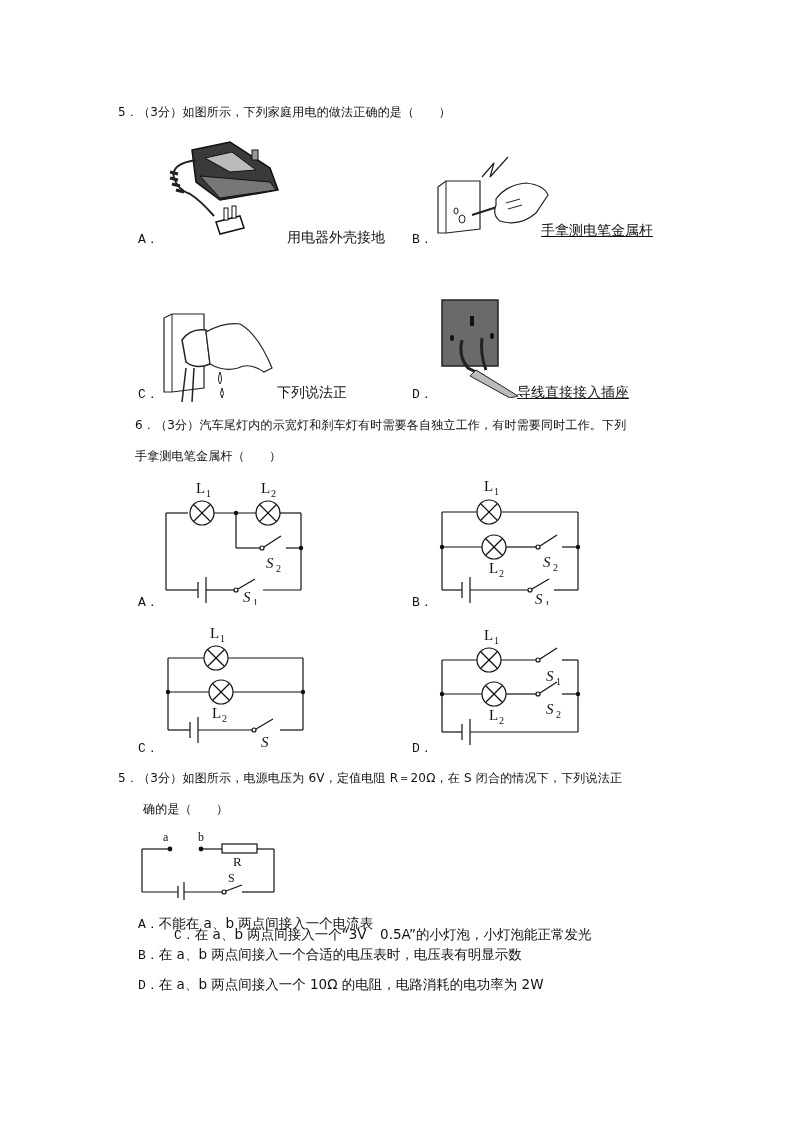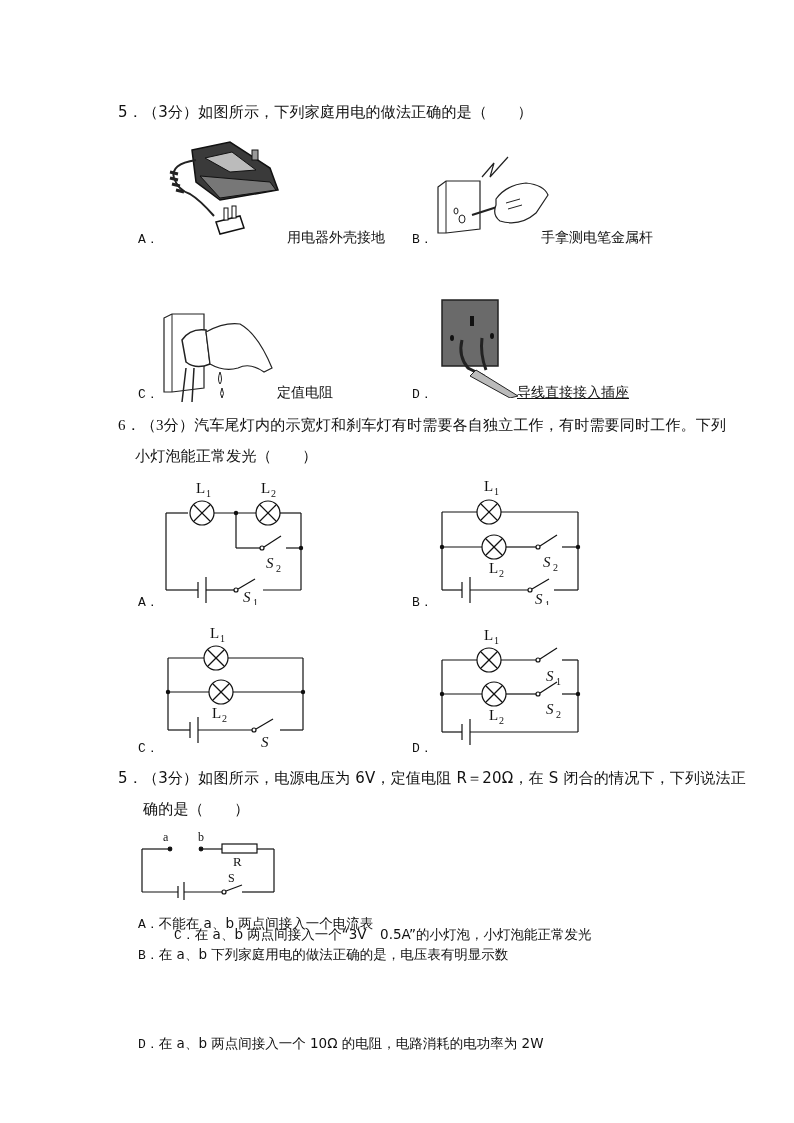--- a/index.html
+++ b/index.html
@@ -1,19 +1,19 @@
 <!DOCTYPE html>
 <html><head>
 <meta charset="utf-8">
 <style>
   html, body { margin:0; padding:0; background:#ffffff; }
   body { width:794px; height:1123px; position:relative; overflow:hidden;
          font-family:"DejaVu Sans","Liberation Sans",sans-serif; color:#111; }
   .abs { position:absolute; }
-  .q { font-size:15px; line-height:16px; white-space:nowrap; letter-spacing:0.2px; }
+  .q { font-size:12px; line-height:16px; white-space:nowrap; letter-spacing:0.2px; }
   .lbl { font-family:"Liberation Mono","DejaVu Sans Mono",monospace; font-size:13px; }
   .cap { font-size:14px; white-space:nowrap;text-align:right; }
   .opt { font-size:13.5px; white-space:nowrap;text-align:right; }
   svg text { font-family:"Liberation Serif","DejaVu Serif",serif; }
   .it { font-style:italic; }
 </style>
 </head>
 <body>
 
 <div class="abs q" style="left:118px;top:104px;">5．（3分）如图所示，下列家庭用电的做法正确的是（　　）</div>
@@ -40,52 +40,52 @@
     <line x1="10" y1="26" x2="10" y2="78" stroke="#222"></line>
     <ellipse cx="20" cy="56" rx="2" ry="3" fill="none" stroke="#222"></ellipse>
     <ellipse cx="26" cy="64" rx="3" ry="4" fill="none" stroke="#222"></ellipse>
     <path d="M46 22 L58 8 L54 22 L72 2" fill="none" stroke="#222" stroke-width="1.2"></path>
     <path d="M36 60 L80 46" stroke="#222" stroke-width="2"></path>
     <path d="M60 44 Q70 30 90 28 Q108 30 112 40 L100 58 Q84 72 64 66 Q56 60 60 50 Z" fill="#fff" stroke="#222" stroke-width="1.2"></path>
     <path d="M70 48 l14 -4 M72 54 l14 -4" stroke="#222"></path>
   </svg>
 </div>
 <div class="abs lbl" style="left:412px;top:230px;">B．</div>
-<div class="abs cap" style="left:541px;top:229px;">手拿测电笔金属杆</div>
+<div class="abs cap" style="left:541px;top:222px;text-decoration:underline;">手拿测电笔金属杆</div>
 
 <div class="abs" style="left:160px;top:312px;width:120px;height:90px;">
   <svg width="120" height="90" viewBox="0 0 120 90">
     <path d="M4 6 L12 2 L44 2 L44 76 L12 80 L4 80 Z" fill="#fff" stroke="#222" stroke-width="1.2"></path>
     <line x1="12" y1="2" x2="12" y2="80" stroke="#222"></line>
     <path d="M22 28 Q30 16 46 18 L50 52 Q36 58 26 50 Z" fill="#fff" stroke="#222" stroke-width="1.5"></path>
     <path d="M46 20 Q64 10 80 12 Q98 22 112 56 L104 60 Q90 50 78 56 Q64 60 50 52 Z" fill="#fff" stroke="#222" stroke-width="1.2"></path>
     <path d="M26 56 L22 90 M34 56 L32 90" stroke="#222" stroke-width="1.5"></path>
     <path d="M60 60 q3 8 0 12 q-3 -4 0 -12 Z" fill="#fff" stroke="#222"></path>
     <path d="M62 76 q3 6 0 10 q-3 -4 0 -10 Z" fill="#fff" stroke="#222"></path>
   </svg>
 </div>
 <div class="abs lbl" style="left:138px;top:385px;">C．</div>
-<div class="abs cap" style="left:277px;top:384px;">定值电阻</div>
+<div class="abs cap" style="left:277px;top:384px;">下列说法正</div>
 
 <div class="abs" style="left:440px;top:298px;width:80px;height:100px;">
   <svg width="80" height="100" viewBox="0 0 80 100">
     <rect x="2" y="2" width="56" height="66" fill="#6a6a6a" stroke="#222" stroke-width="1.5"></rect>
     <rect x="30" y="18" width="4" height="10" fill="#111"></rect>
     <ellipse cx="12" cy="40" rx="2" ry="3" fill="#111"></ellipse>
     <ellipse cx="52" cy="38" rx="2" ry="3" fill="#111"></ellipse>
     <path d="M22 42 Q18 58 28 70 L44 78" fill="none" stroke="#222" stroke-width="3"></path>
     <path d="M42 40 Q40 56 46 72" fill="none" stroke="#222" stroke-width="3"></path>
     <path d="M36 72 L78 98 L70 100 L30 78 Z" fill="#bbb" stroke="#222"></path>
   </svg>
 </div>
 <div class="abs lbl" style="left:412px;top:385px;">D．</div>
 <div class="abs cap" style="left:517px;top:384px;text-decoration:underline;">导线直接接入插座</div>
 
-<div class="abs q" style="left:118px;top:417px;font-family:Liberation Serif, serif;">6．（3分）汽车尾灯内的示宽灯和刹车灯有时需要各自独立工作，有时需要同时工作。下列</div>
-<div class="abs q" style="left:135px;top:448px;">小灯泡能正常发光（　　）</div>
+<div class="abs q" style="left:135px;top:417px;">6．（3分）汽车尾灯内的示宽灯和刹车灯有时需要各自独立工作，有时需要同时工作。下列</div>
+<div class="abs q" style="left:135px;top:448px;">手拿测电笔金属杆（　　）</div>
 
 <div class="abs" style="left:160px;top:475px;width:150px;height:130px;">
   <svg width="150" height="130" viewBox="0 0 150 130" fill="none" stroke="#111" stroke-width="1.2">
 
     <line x1="6" y1="38" x2="28" y2="38"></line>
     <circle cx="42" cy="38" r="12"></circle>
       <line x1="34" y1="30" x2="50" y2="46"></line>
       <line x1="50" y1="30" x2="34" y2="46"></line>
     <line x1="54" y1="38" x2="96" y2="38"></line>
     <circle cx="108" cy="38" r="12"></circle>
@@ -264,20 +264,20 @@
       <text x="95" y="36" font-size="13">R</text>
       <text x="90" y="52" font-size="12">S</text>
     </g>
   </svg>
 </div>
 
 <div class="abs opt" style="left:138px;top:915px;">
   <span class="lbl">A．</span><span>不能在 a、b 两点间接入一个电流表</span>
 </div>
 <div class="abs opt" style="left:138px;top:946px;">
-  <span class="lbl">B．</span><span>在 a、b 下列家庭用电的做法正确的是，电压表有明显示数</span>
+  <span class="lbl">B．</span><span>在 a、b 两点间接入一个合适的电压表时，电压表有明显示数</span>
 </div>
 <div class="abs opt" style="left:138px;top:926px;margin-left:36px;">
   <span class="lbl">C．</span><span>在 a、b 两点间接入一个“3V　0.5A”的小灯泡，小灯泡能正常发光</span>
 </div>
-<div class="abs opt" style="left:138px;top:1035px;">
+<div class="abs opt" style="left:138px;top:976px;">
   <span class="lbl">D．</span><span>在 a、b 两点间接入一个 10Ω 的电阻，电路消耗的电功率为 2W</span>
 </div>
 
 </body></html>

